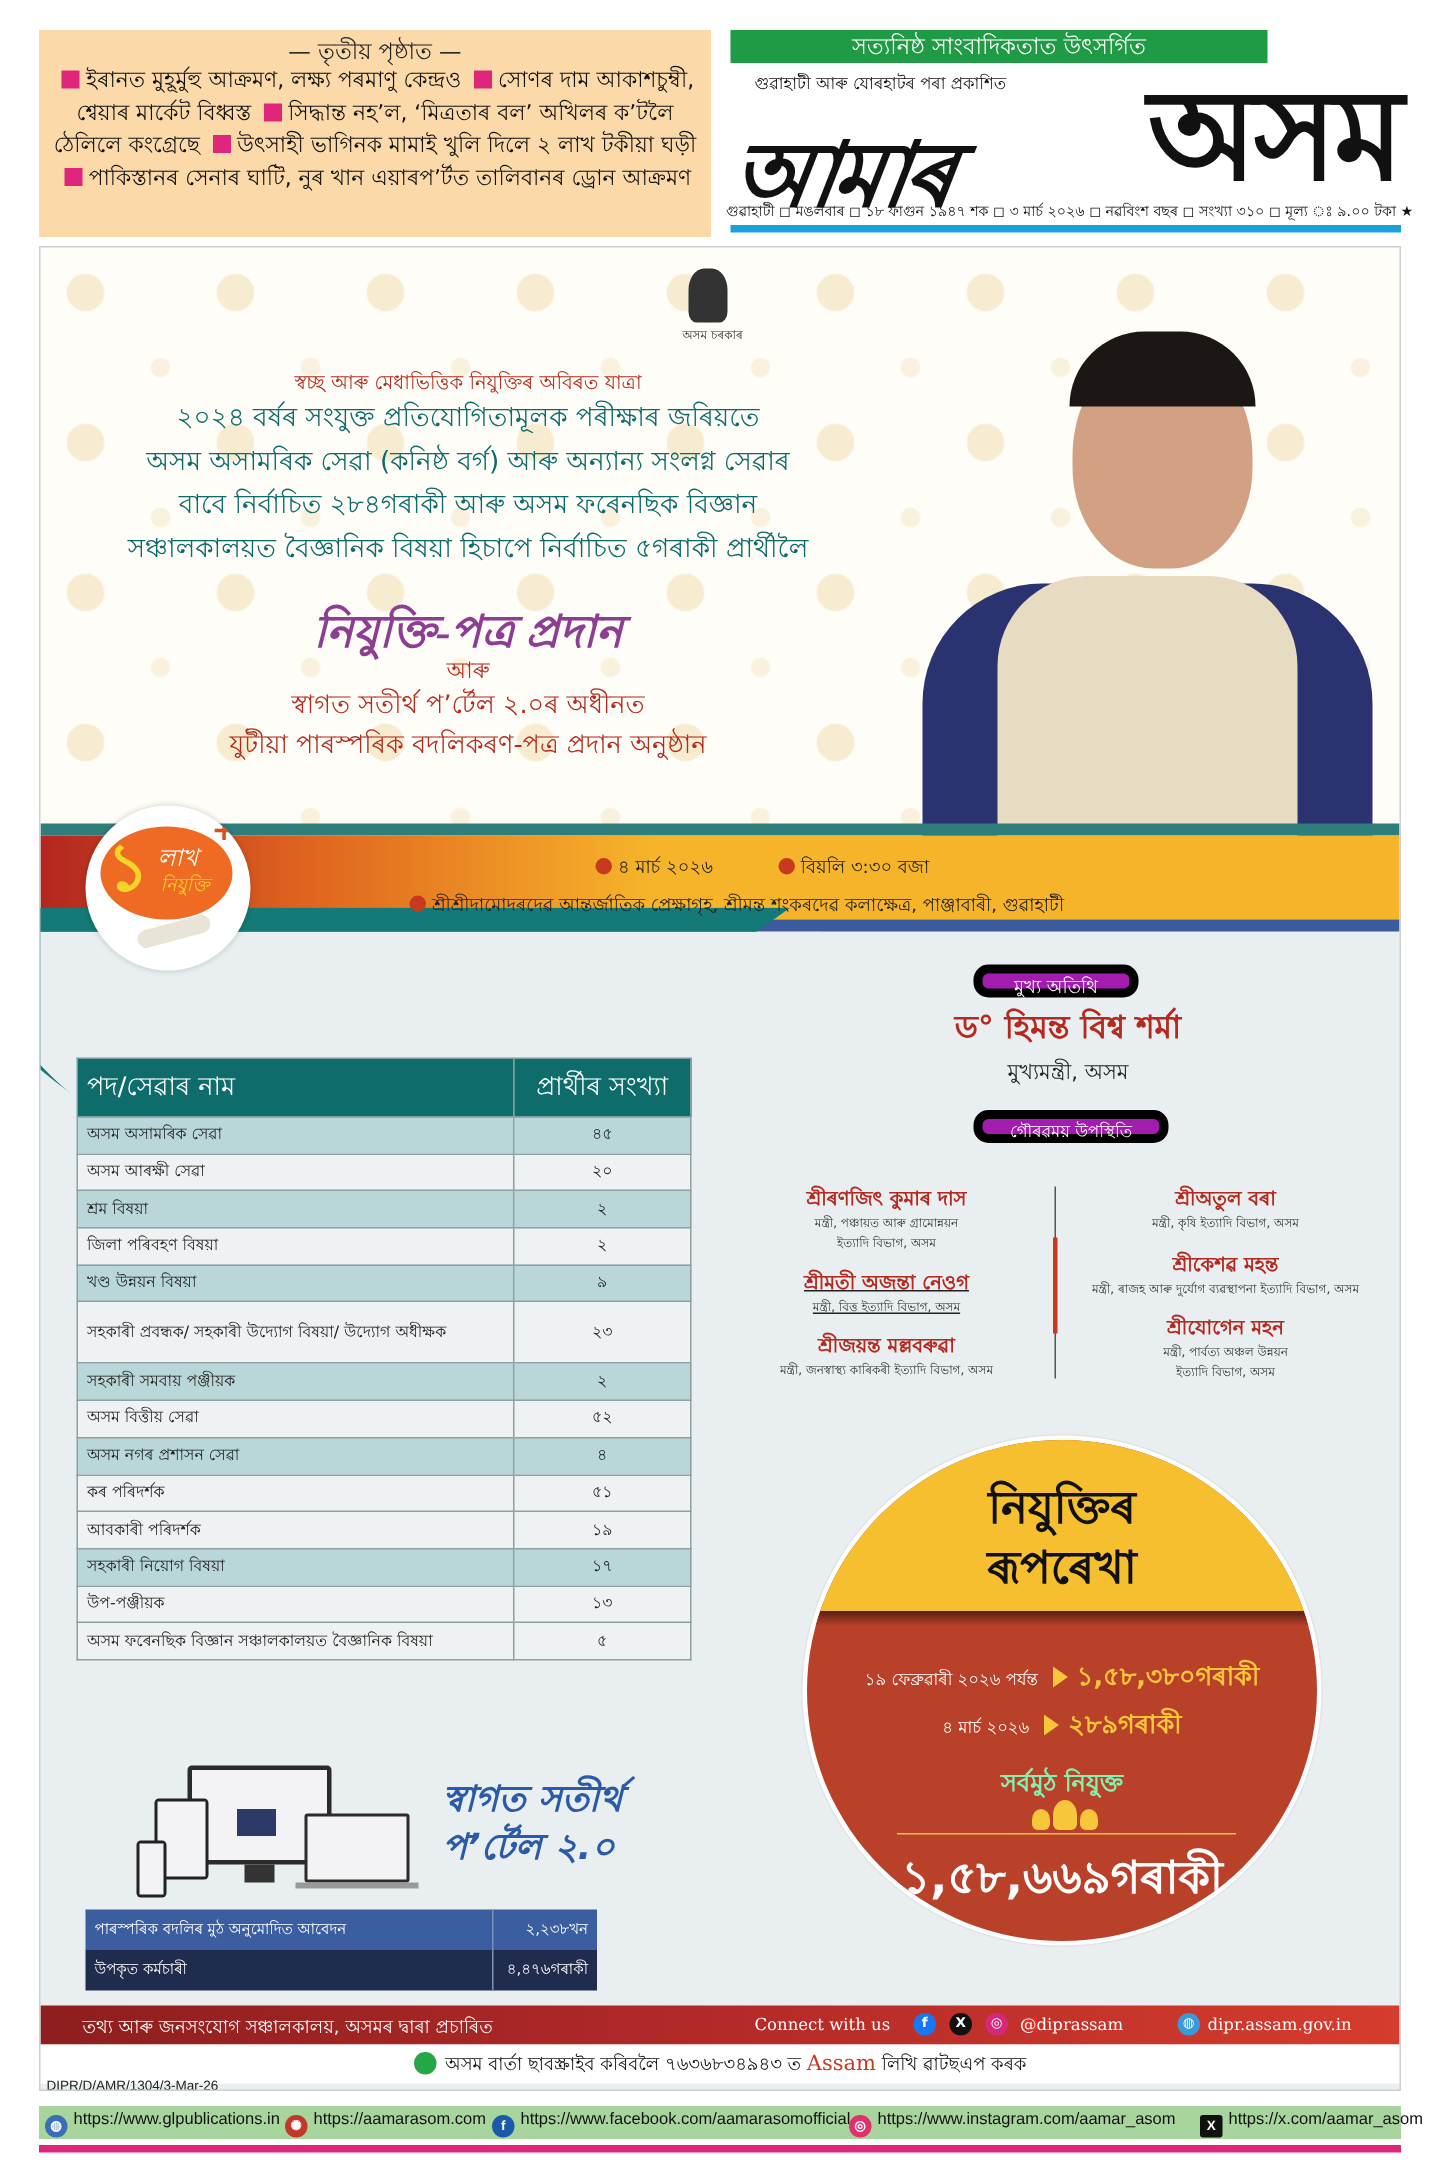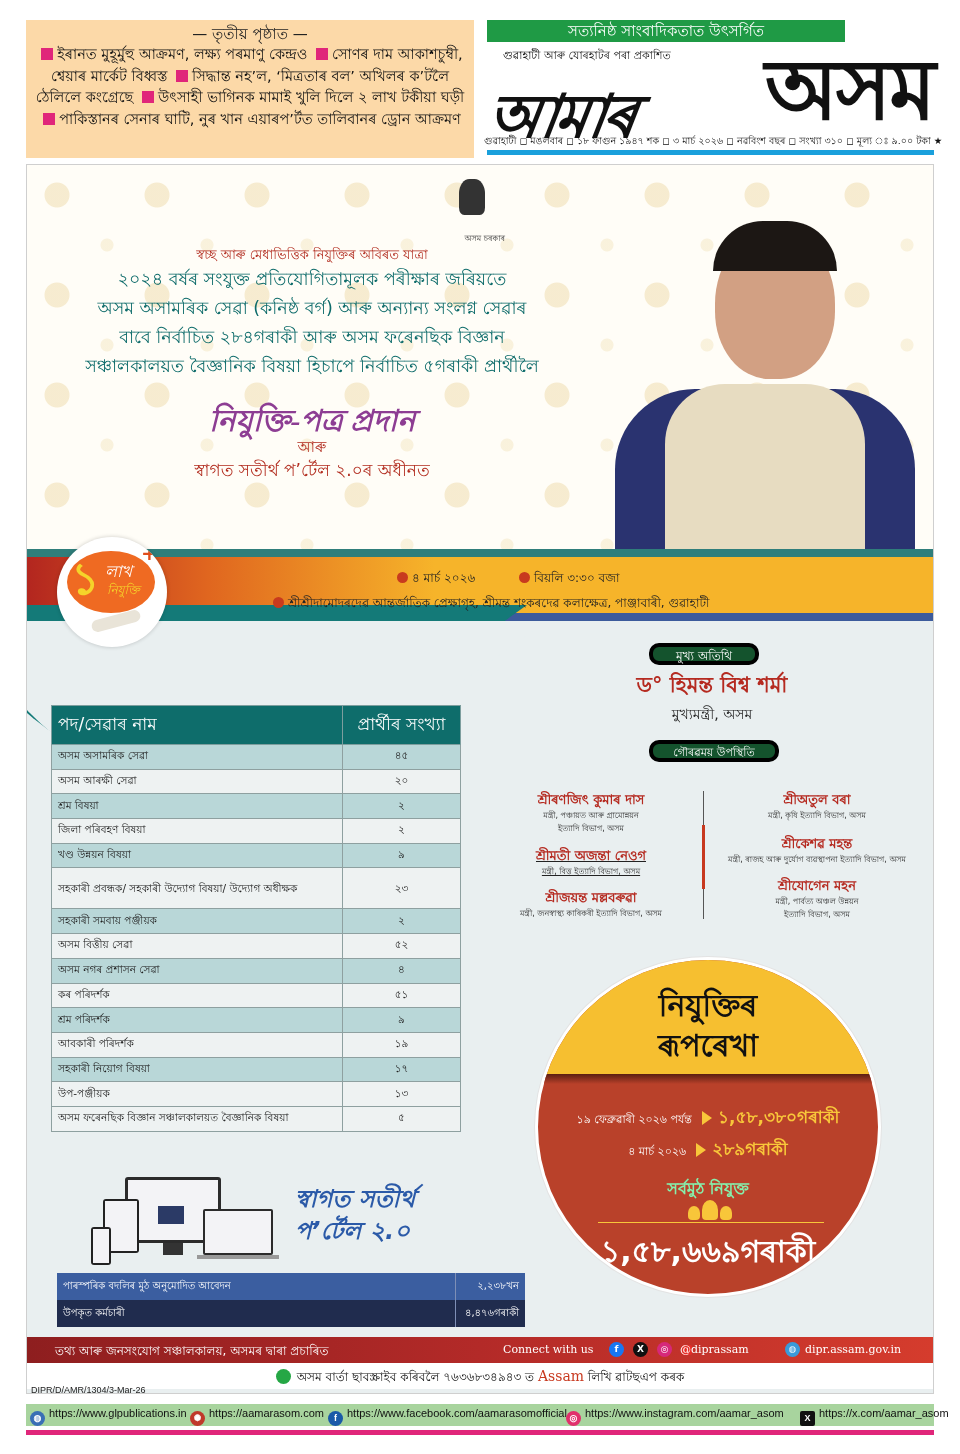--- a/index.html
+++ b/index.html
@@ -20,21 +20,21 @@
   .blue-rule { position: absolute; left: 487px; top: 150px; width: 447px; height: 5px; background: #1aa0dc; }
 
   
   .ad { position: absolute; left: 26px; top: 164px; width: 908px; height: 1230px; border: 1px solid #cfcfcf; background: #e9eff0; overflow: hidden; }
   .hero { position: absolute; left: 0; top: 0; width: 906px; height: 392px;
     background-color: #fffdf7;
     background-image: radial-gradient(circle at 30px 30px, rgba(236,214,160,0.45) 12px, transparent 13px), radial-gradient(circle at 80px 80px, rgba(236,214,160,0.3) 6px, transparent 7px);
     background-size: 100px 100px; }
   .emblem { position: absolute; left: 430px; top: 14px; width: 30px; height: 48px; }
   .emblem .lion { width: 26px; height: 36px; margin: 0 auto; background: #333; border-radius: 40% 40% 20% 20%; }
-  .emblem-label { position: absolute; left: 418px; top: 67px; font-size: 8px; color: #333; width: 60px; text-align: right; }
+  .emblem-label { position: absolute; left: 418px; top: 52px; font-size: 8px; color: #333; width: 60px; text-align: center; }
   .hero-kicker { position: absolute; left: 0; width: 570px; top: 80px; text-align: center; font-size: 13px; color: #b22c1f; }
   .hero-lines { position: absolute; left: 0; width: 570px; top: 100px; text-align: center; color: #0d6b6a; font-size: 17.5px; line-height: 29px; }
   .hero-title { position: absolute; left: 0; width: 570px; top: 232px; text-align: center; color: #8d3d93; font-size: 30px; font-weight: bold; font-style: italic; font-family: Liberation Serif, serif; }
   .hero-and { position: absolute; left: 0; width: 570px; top: 270px; text-align: center; color: #b22c1f; font-size: 15px; }
   .hero-sub { position: absolute; left: 0; width: 570px; top: 292px; text-align: center; color: #b22c1f; font-size: 17px; line-height: 27px; }
   .portrait { position: absolute; left: 578px; top: 44px; width: 318px; height: 348px; }
   .portrait .head { position: absolute; left: 110px; top: 20px; width: 120px; height: 150px; background: #d2a083; border-radius: 50% 50% 45% 45%; }
   .portrait .hair { position: absolute; left: 108px; top: 12px; width: 124px; height: 50px; background: #1c1714; border-radius: 60px 60px 0 0; }
   .portrait .body { position: absolute; left: 10px; top: 180px; width: 300px; height: 170px; background: #2a3370; border-radius: 80px 80px 0 0; }
   .portrait .vest { position: absolute; left: 60px; top: 175px; width: 200px; height: 175px; background: #e7dcc1; border-radius: 60px 60px 0 0; }
@@ -51,21 +51,21 @@
   .event-row2 { position: absolute; left: 246px; top: 429px; font-size: 12px; color: #222; white-space: nowrap; }
   .lakh-badge { position: absolute; left: 30px; top: 372px; width: 110px; height: 110px; border-radius: 50%; background: #ffffff; box-shadow: 0 0 4px rgba(0,0,0,0.2); overflow: hidden; }
   .lakh-badge .blob { position: absolute; left: 10px; top: 14px; width: 88px; height: 62px; border-radius: 50%; background: #ef6a22; }
   .lakh-badge .one { position: absolute; left: 14px; top: 16px; font-size: 44px; font-weight: bold; color: #f5d42a; line-height: 52px; }
   .lakh-badge .lakh { position: absolute; left: 48px; top: 22px; font-size: 16px; color: #fff; font-style: italic; }
   .lakh-badge .niyukti { position: absolute; left: 50px; top: 44px; font-size: 12px; color: #f5d42a; font-style: italic; }
   .lakh-badge .plus { position: absolute; left: 84px; top: 4px; font-size: 20px; color: #e04d1a; font-weight: bold; }
   .lakh-badge .scroll { position: absolute; left: 34px; top: 78px; width: 50px; height: 12px; background: #e9e4d8; border-radius: 6px; transform: rotate(-15deg); }
 
   
-  .pill { position: absolute; background: #14532d; color: #fff; border-radius: 10px; font-size: 12px; text-align: center; border: 4px solid #000000; }
+  .pill { position: absolute; background: #a21caf; color: #fff; border-radius: 10px; font-size: 12px; text-align: center; border: 6px solid #000000; }
   .pill-chief { left: 622px; top: 478px; width: 110px; height: 22px; line-height: 18px; }
   .pill-honour { left: 622px; top: 575px; width: 130px; height: 22px; line-height: 18px; font-size: 11px; }
   .chief-name { position: absolute; left: 560px; width: 250px; top: 504px; text-align: center; color: #b52a20; font-size: 21px; font-weight: bold; }
   .chief-role { position: absolute; left: 560px; width: 250px; top: 538px; text-align: center; color: #222; font-size: 14px; }
   .minister { position: absolute; text-align: center; width: 200px; }
   .minister .mn { color: #b52a20; font-size: 13px; font-weight: bold; line-height: 18px; }
   .minister .md { color: #333; font-size: 8px; line-height: 13px; }
   .divider-v { position: absolute; left: 676px; top: 626px; width: 1px; height: 128px; background: #555; }
   .divider-red { position: absolute; left: 675px; top: 660px; width: 3px; height: 64px; background: #c8391f; }
 
@@ -99,21 +99,21 @@
   .monitor { position: absolute; left: 34px; top: 0; width: 96px; height: 66px; background: #2b2b2b; border-radius: 3px; }
   .monitor .scr { position: absolute; left: 3px; top: 3px; right: 3px; bottom: 3px; background: #f3f3f6; }
   .monitor .scr i { position: absolute; left: 30px; top: 26px; width: 26px; height: 18px; background: #2b3a66; }
   .stand { position: absolute; left: 72px; top: 66px; width: 20px; height: 12px; background: #333; }
   .tablet { position: absolute; left: 12px; top: 22px; width: 36px; height: 54px; background: #222; border-radius: 3px; }
   .tablet .scr, .laptop .scr, .phone .scr { position: absolute; left: 2px; top: 2px; right: 2px; bottom: 2px; background: #f3f3f6; }
   .laptop { position: absolute; left: 112px; top: 32px; width: 70px; height: 46px; background: #2b2b2b; border-radius: 2px; }
   .laptop-base { position: absolute; left: 106px; top: 78px; width: 82px; height: 4px; background: #999; }
   .phone { position: absolute; left: 0; top: 50px; width: 20px; height: 38px; background: #222; border-radius: 3px; }
   .portal-title { position: absolute; left: 268px; top: 1018px; color: #2b5aa8; font-size: 24px; font-weight: bold; font-style: italic; line-height: 32px; }
-  .portal-table { position: absolute; left: 30px; top: 1108px; width: 468px; border-collapse: collapse; font-size: 10px; color: #fff; }
+  .portal-table { position: absolute; left: 30px; top: 1108px; width: 341px; border-collapse: collapse; font-size: 10px; color: #fff; }
   .portal-table td { height: 27px; padding: 0 6px; }
   .portal-table tr.r1 td { background: #3b5ea0; }
   .portal-table tr.r2 td { background: #202c4e; }
   .portal-table td.v { text-align: right; border-left: 1px solid #7e8fb6; width: 70px; }
 
   
   .footer-band { position: absolute; left: 0; top: 1172px; width: 906px; height: 26px; background: linear-gradient(90deg, #8e1e1f, #b32a28 50%, #d53c2d); color: #fff; }
   .footer-band .org { position: absolute; left: 28px; top: 5px; font-size: 12px; }
   .footer-band .connect { position: absolute; left: 476px; top: 6px; font-family: "DejaVu Serif", serif; font-size: 11px; }
   .footer-band .soc { position: absolute; top: 5px; width: 15px; height: 15px; border-radius: 50%; text-align: center; line-height: 15px; font-size: 9px; font-weight: bold; color: #fff; }
@@ -163,20 +163,21 @@
     <div class="hero-lines">
       <div>২০২৪ বৰ্ষৰ সংযুক্ত প্ৰতিযোগিতামূলক পৰীক্ষাৰ জৰিয়তে</div>
       <div>অসম অসামৰিক সেৱা (কনিষ্ঠ বৰ্গ) আৰু অন্যান্য সংলগ্ন সেৱাৰ</div>
       <div>বাবে নিৰ্বাচিত ২৮৪গৰাকী  আৰু  অসম ফৰেনছিক বিজ্ঞান</div>
       <div>সঞ্চালকালয়ত বৈজ্ঞানিক বিষয়া হিচাপে নিৰ্বাচিত ৫গৰাকী প্ৰাৰ্থীলৈ</div>
     </div>
     <div class="hero-title">নিযুক্তি-পত্ৰ প্ৰদান</div>
     <div class="hero-and">আৰু</div>
     <div class="hero-sub">
       <div>স্বাগত সতীৰ্থ প’ৰ্টেল ২.০ৰ অধীনত</div>
+      <div>যুটীয়া পাৰস্পৰিক বদলিকৰণ-পত্ৰ প্ৰদান অনুষ্ঠান</div>
     </div>
     <div class="portrait">
       <div class="body"></div>
         <div class="vest"></div>
         <div class="head"></div>
         <div class="hair"></div>
     </div>
   </div>
 
   <div class="teal-top"></div>
@@ -277,24 +278,20 @@
           <td>অসম বিত্তীয় সেৱা</td>
           <td class="num">৫২</td>
         </tr>
       <tr class="odd">
           <td>অসম নগৰ প্ৰশাসন সেৱা</td>
           <td class="num">৪</td>
         </tr>
       <tr class="even">
           <td>কৰ পৰিদৰ্শক</td>
           <td class="num">৫১</td>
-        </tr>
-      <tr class="odd">
-          <td>শ্ৰম পৰিদৰ্শক</td>
-          <td class="num">৯</td>
         </tr>
       <tr class="even">
           <td>আবকাৰী পৰিদৰ্শক</td>
           <td class="num">১৯</td>
         </tr>
       <tr class="odd">
           <td>সহকাৰী নিয়োগ বিষয়া</td>
           <td class="num">১৭</td>
         </tr>
       <tr class="even">

